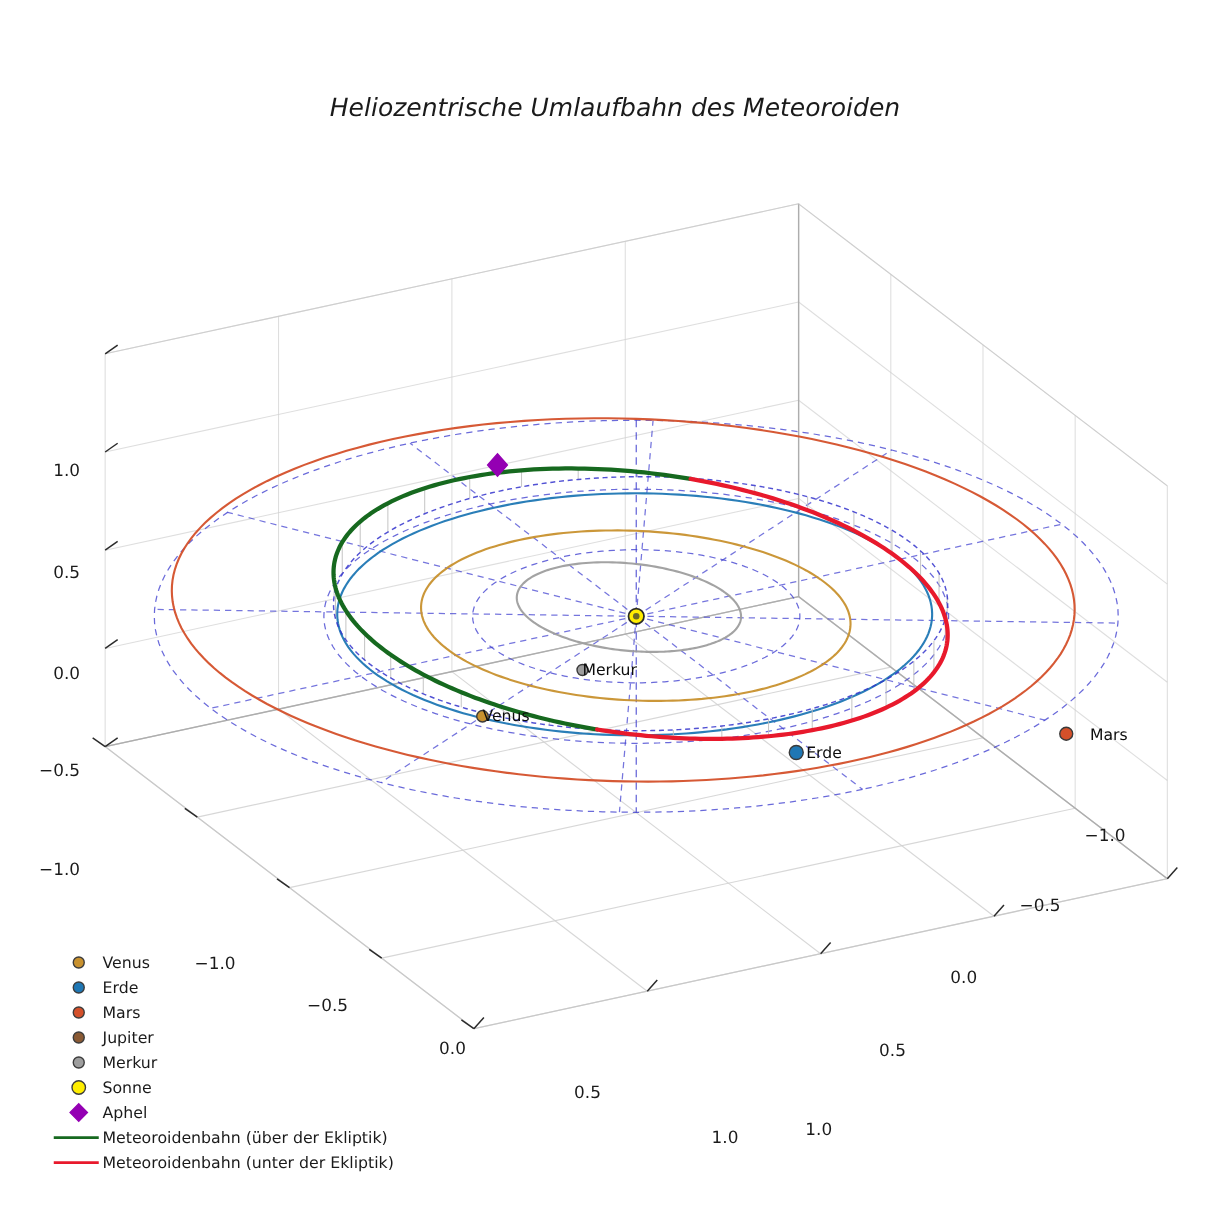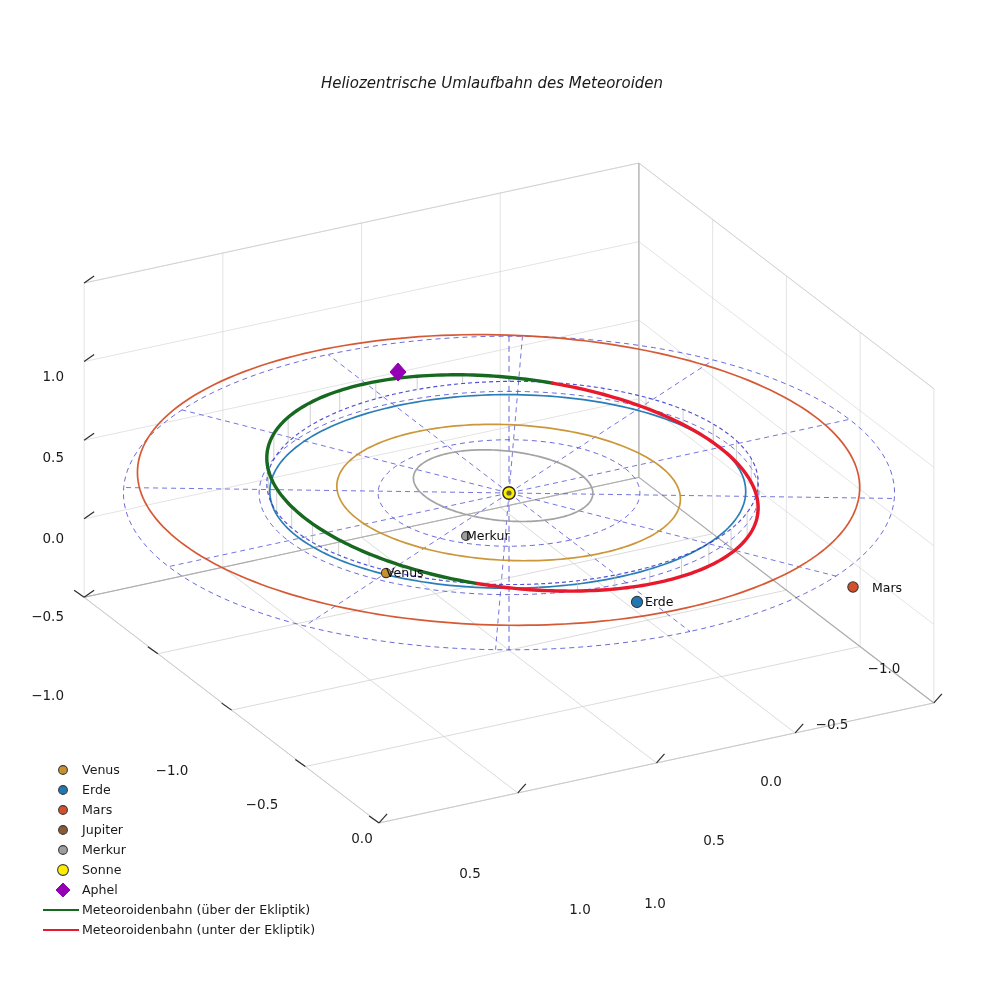--- a/index.html
+++ b/index.html
@@ -2,21 +2,21 @@
 <html><head>
 <meta charset="utf-8">
 <style>
   html,body{margin:0;padding:0;background:#ffffff;}
   body{width:984px;height:984px;overflow:hidden;
        font-family:"DejaVu Sans","Liberation Sans",sans-serif;}
   #root{position:relative;width:984px;height:984px;background:#fff;}
   svg{position:absolute;left:0;top:0;width:984px;height:984px;}
   .ttl{
     position:absolute;width:984px;text-align:center;top:74px;
-    font-size:15px;font-style:italic;color:#1a1a1a;
+    font-size:20px;font-style:italic;color:#1a1a1a;
     font-family:"DejaVu Sans","Liberation Sans",sans-serif;
   }
   .tick{font-size:13.5px;fill:#1a1a1a;font-family:"DejaVu Sans","Liberation Sans",sans-serif;}
   .plabel{font-size:12.5px;fill:#0d0d0d;font-family:"DejaVu Sans","Liberation Sans",sans-serif;}
   .legtxt{font-size:12.6px;fill:#1a1a1a;font-family:"DejaVu Sans","Liberation Sans",sans-serif;}
 </style>
 </head>
 <body>
 
 <div id="root">

